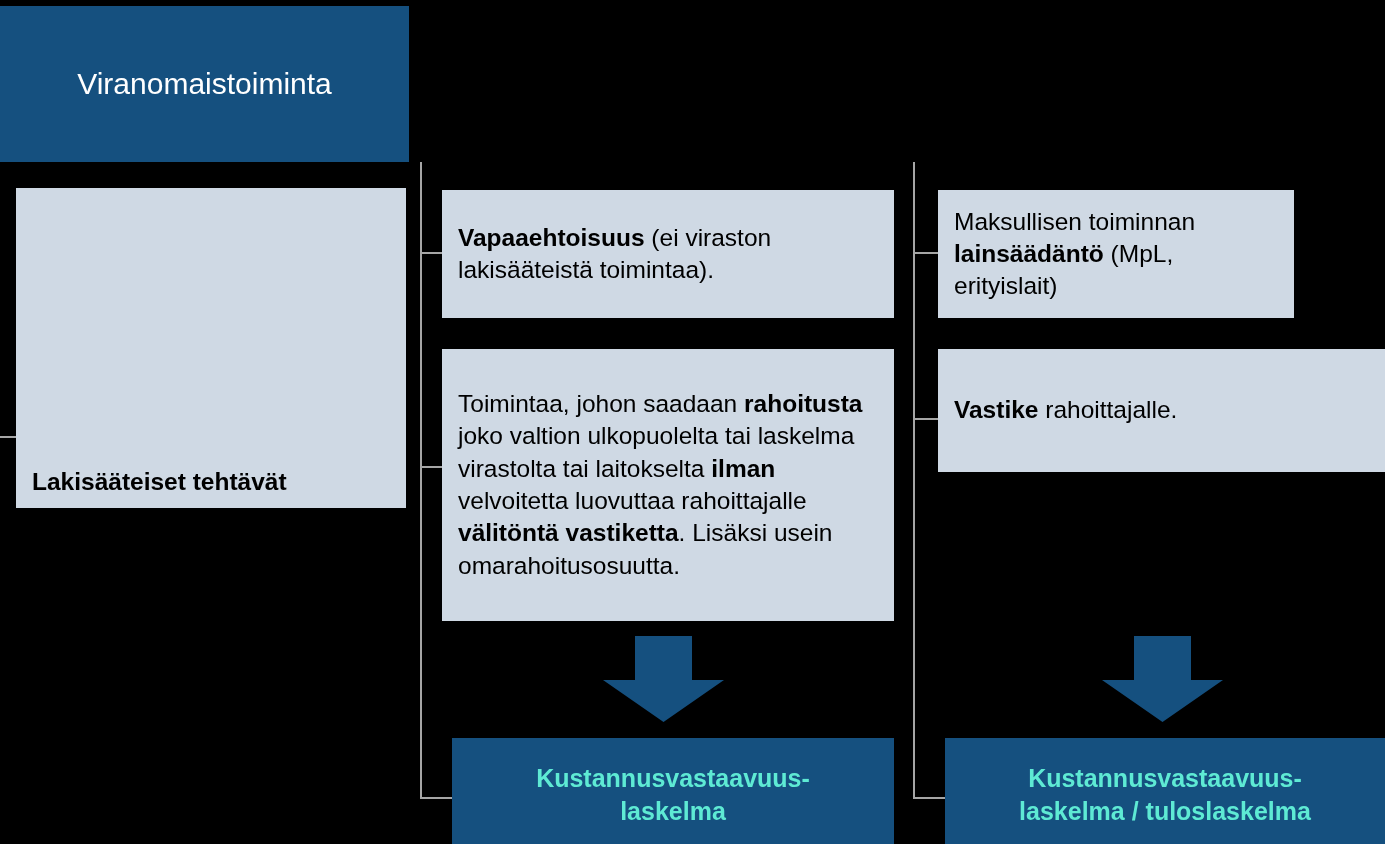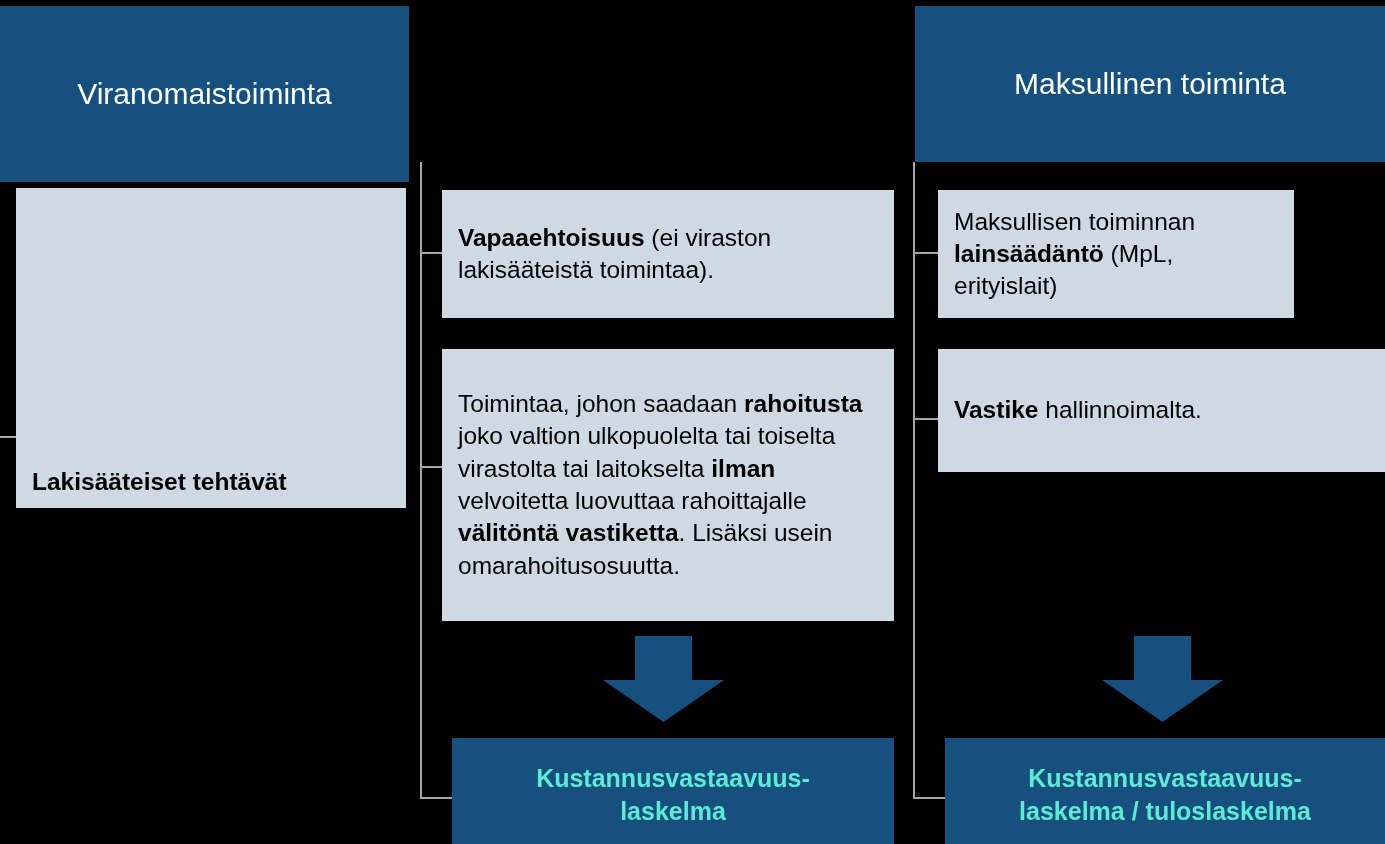--- a/index.html
+++ b/index.html
@@ -85,70 +85,67 @@
   .down-arrow {
     position: absolute;
   }
   .down-arrow svg { display: block; }
 </style>
 </head>
 <body>
 
 <div id="canvas">
 
-  <div class="header-box" style="left:0px; top:6px; width:409px; height:176px;">
+  <div class="header-box" style="left:0px; top:6px; width:409px; height:156px;">
     <span>Viranomaistoiminta</span>
   </div>
 
   <div class="branch" style="left:0px; top:436px; width:16px;"></div>
 
   <div class="content-box" style="left:16px; top:188px; width:390px; height:320px;justify-content:flex-end;">
     <p><b>Lakisääteiset tehtävät</b><br></p>
   </div>
 
 
   <div class="spine" style="left:420px; top:162px; width:2px; height:637px;"></div>
   <div class="branch" style="left:420px; top:252px; width:22px;"></div>
   <div class="branch" style="left:420px; top:466px; width:22px;"></div>
   <div class="branch" style="left:420px; top:797px; width:32px;"></div>
 
   <div class="content-box center-v" style="left:442px; top:190px; width:452px; height:128px;">
     <p><b>Vapaaehtoisuus</b><span> (ei viraston lakisääteistä toimintaa).</span></p>
   </div>
 
   <div class="content-box center-v" style="left:442px; top:349px; width:452px; height:272px;">
-    <p><span>Toimintaa, johon saadaan </span><b>rahoitusta</b><span> joko valtion ulkopuolelta tai toiselta virastolta tai laitokselta </span><b>ilman</b><span> velvoitetta luovuttaa rahoittajalle </span><b>välitöntä vastiketta</b><span>. Lisäksi usein omarahoitusosuutta.</span></p>
+    <p><span>Toimintaa, johon saadaan </span><b>rahoitusta</b><span> joko valtion ulkopuolelta tai laskelma virastolta tai laitokselta </span><b>ilman</b><span> velvoitetta luovuttaa rahoittajalle </span><b>välitöntä vastiketta</b><span>. Lisäksi usein omarahoitusosuutta.</span></p>
   </div>
 
   <div class="down-arrow" style="left:603px; top:636px;">
     <svg width="121" height="86" viewBox="0 0 121 86" aria-hidden="true">
       <polygon points="32,0 89,0 89,44 121,44 60.5,86 0,44 32,44" fill="#15507F"></polygon>
     </svg>
   </div>
 
   <div class="result-box" style="left:452px; top:738px; width:442px; height:106px;">
     <div>Kustannusvastaavuus-</div>
     <div>laskelma</div>
   </div>
 
-  <div class="header-box" style="left:915px; top:6px; width:470px; height:156px;">
-    <span>Maksullinen toiminta</span>
-  </div>
 
   <div class="spine" style="left:913px; top:162px; width:2px; height:637px;"></div>
   <div class="branch" style="left:913px; top:252px; width:25px;"></div>
   <div class="branch" style="left:913px; top:418px; width:25px;"></div>
   <div class="branch" style="left:913px; top:797px; width:32px;"></div>
 
   <div class="content-box center-v" style="left:938px; top:190px; width:356px; height:128px;">
     <p><span>Maksullisen toiminnan </span><b>lainsäädäntö</b><span> (MpL, erityislait)</span></p>
   </div>
 
   <div class="content-box center-v" style="left:938px; top:349px; width:447px; height:123px;">
-    <p><b>Vastike</b><span> hallinnoimalta.</span></p>
+    <p><b>Vastike</b><span> rahoittajalle.</span></p>
   </div>
 
   <div class="down-arrow" style="left:1102px; top:636px;">
     <svg width="121" height="86" viewBox="0 0 121 86" aria-hidden="true">
       <polygon points="32,0 89,0 89,44 121,44 60.5,86 0,44 32,44" fill="#15507F"></polygon>
     </svg>
   </div>
 
   <div class="result-box" style="left:945px; top:738px; width:440px; height:106px;">
     <div>Kustannusvastaavuus-</div>

